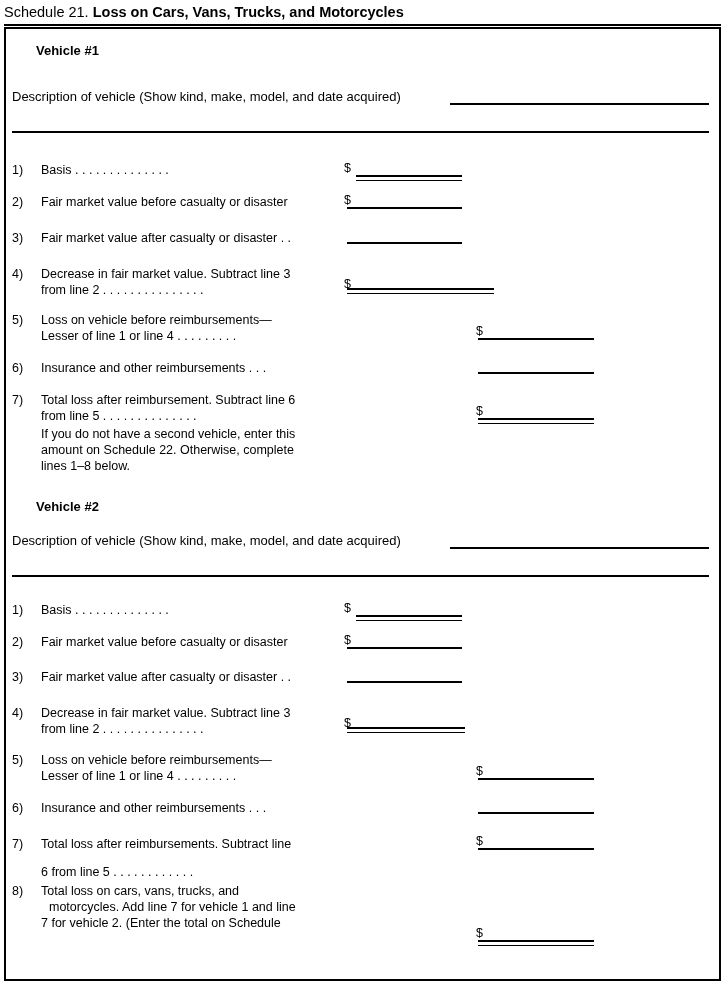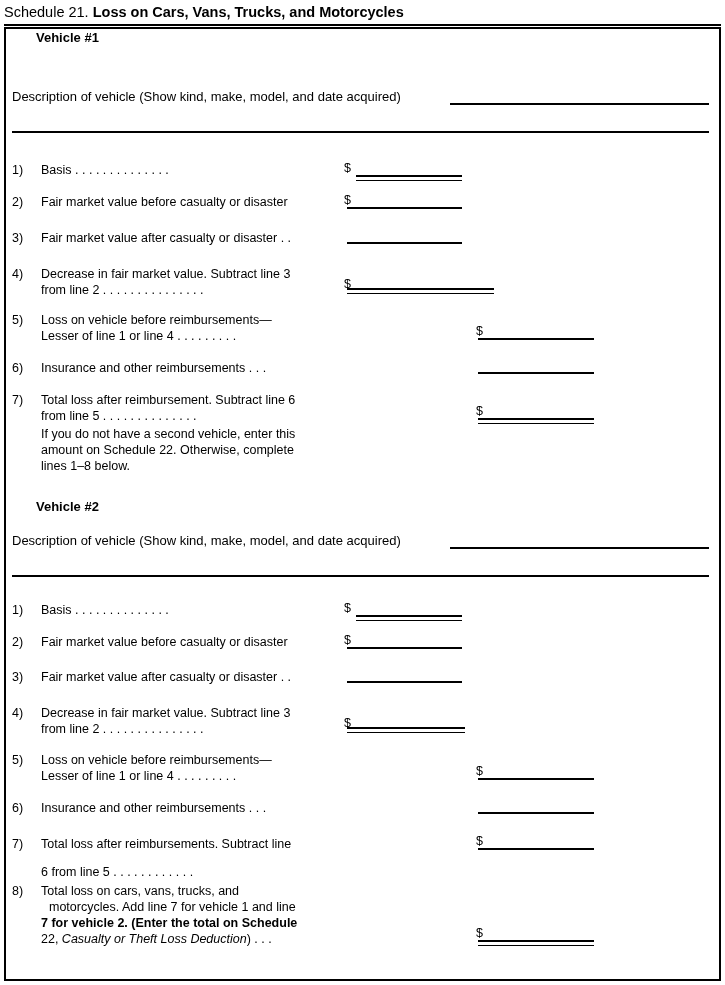--- a/index.html
+++ b/index.html
@@ -104,21 +104,21 @@
 <div class="page">
 
   <div class="schedule-header">
     <span class="sched-num">Schedule 21.</span>
     <span class="sched-title">Loss on Cars, Vans, Trucks, and Motorcycles</span>
   </div>
   <div class="header-rule"></div>
 
   <div class="form-box">
 
-    <div class="t vehicle-label" style="left:30px; top:1px;text-align:right;">Vehicle #1</div>
+    <div class="t vehicle-label" style="left:30px; top:14px;text-align:right;">Vehicle #1</div>
 
     <div class="t desc-line" style="left:6px; top:60px;">Description of vehicle (Show kind, make, model, and date acquired)</div>
     <div class="rule" style="left:444px; top:74px; width:259px;"></div>
     <div class="rule" style="left:6px; top:102px; width:697px;"></div>
 
     <div class="num" style="left:6px; top:134px;">1)</div>
     <div class="t" style="left:35px; top:134px;">Basis  .  .  .  .  .  .  .  .  .  .  .  .  .  .</div>
     <div class="dollar" style="left:338px; top:132px;">$</div>
     <div class="rule" style="left:350px; top:146px; width:106px;"></div>
     <div class="rule-thin" style="left:350px; top:151px; width:106px;"></div>
@@ -201,22 +201,19 @@
     <div class="t" style="left:35px; top:808px;">Total loss after reimbursements. Subtract line</div>
     <div class="t" style="left:35px; top:824px;margin-top:12px;">6 from line 5   .  .  .  .  .  .  .  .  .  .  .  .</div>
     <div class="dollar" style="left:470px; top:805px;">$</div>
     <div class="rule" style="left:472px; top:819px; width:116px;"></div>
 
     <div class="num" style="left:6px; top:855px;">8)</div>
     <div class="t bold" style="left:35px; top:855px;">Total loss on cars, vans, trucks, and</div>
     <div class="t" style="left:43px; top:871px;">
       <span class="bold">motorcycles.</span><span> Add line 7 for vehicle 1 and line</span>
     </div>
-    <div class="t" style="left:35px; top:887px;font-weight:bold;">7 for vehicle 2. (Enter the total on Schedule</div>
-    <div class="t" style="left:35px; top:903px;">
-      <span>22, </span><span class="ital">Casualty or Theft Loss Deduction</span><span>)  .  .  .</span>
-    </div>
+    <div class="t" style="left:35px; top:887px;">7 for vehicle 2. (Enter the total on Schedule</div>
     <div class="dollar" style="left:470px; top:897px;">$</div>
     <div class="rule" style="left:472px; top:911px; width:116px;"></div>
     <div class="rule-thin" style="left:472px; top:916px; width:116px;"></div>
 
   </div>
 </div>
 
 </body></html>

